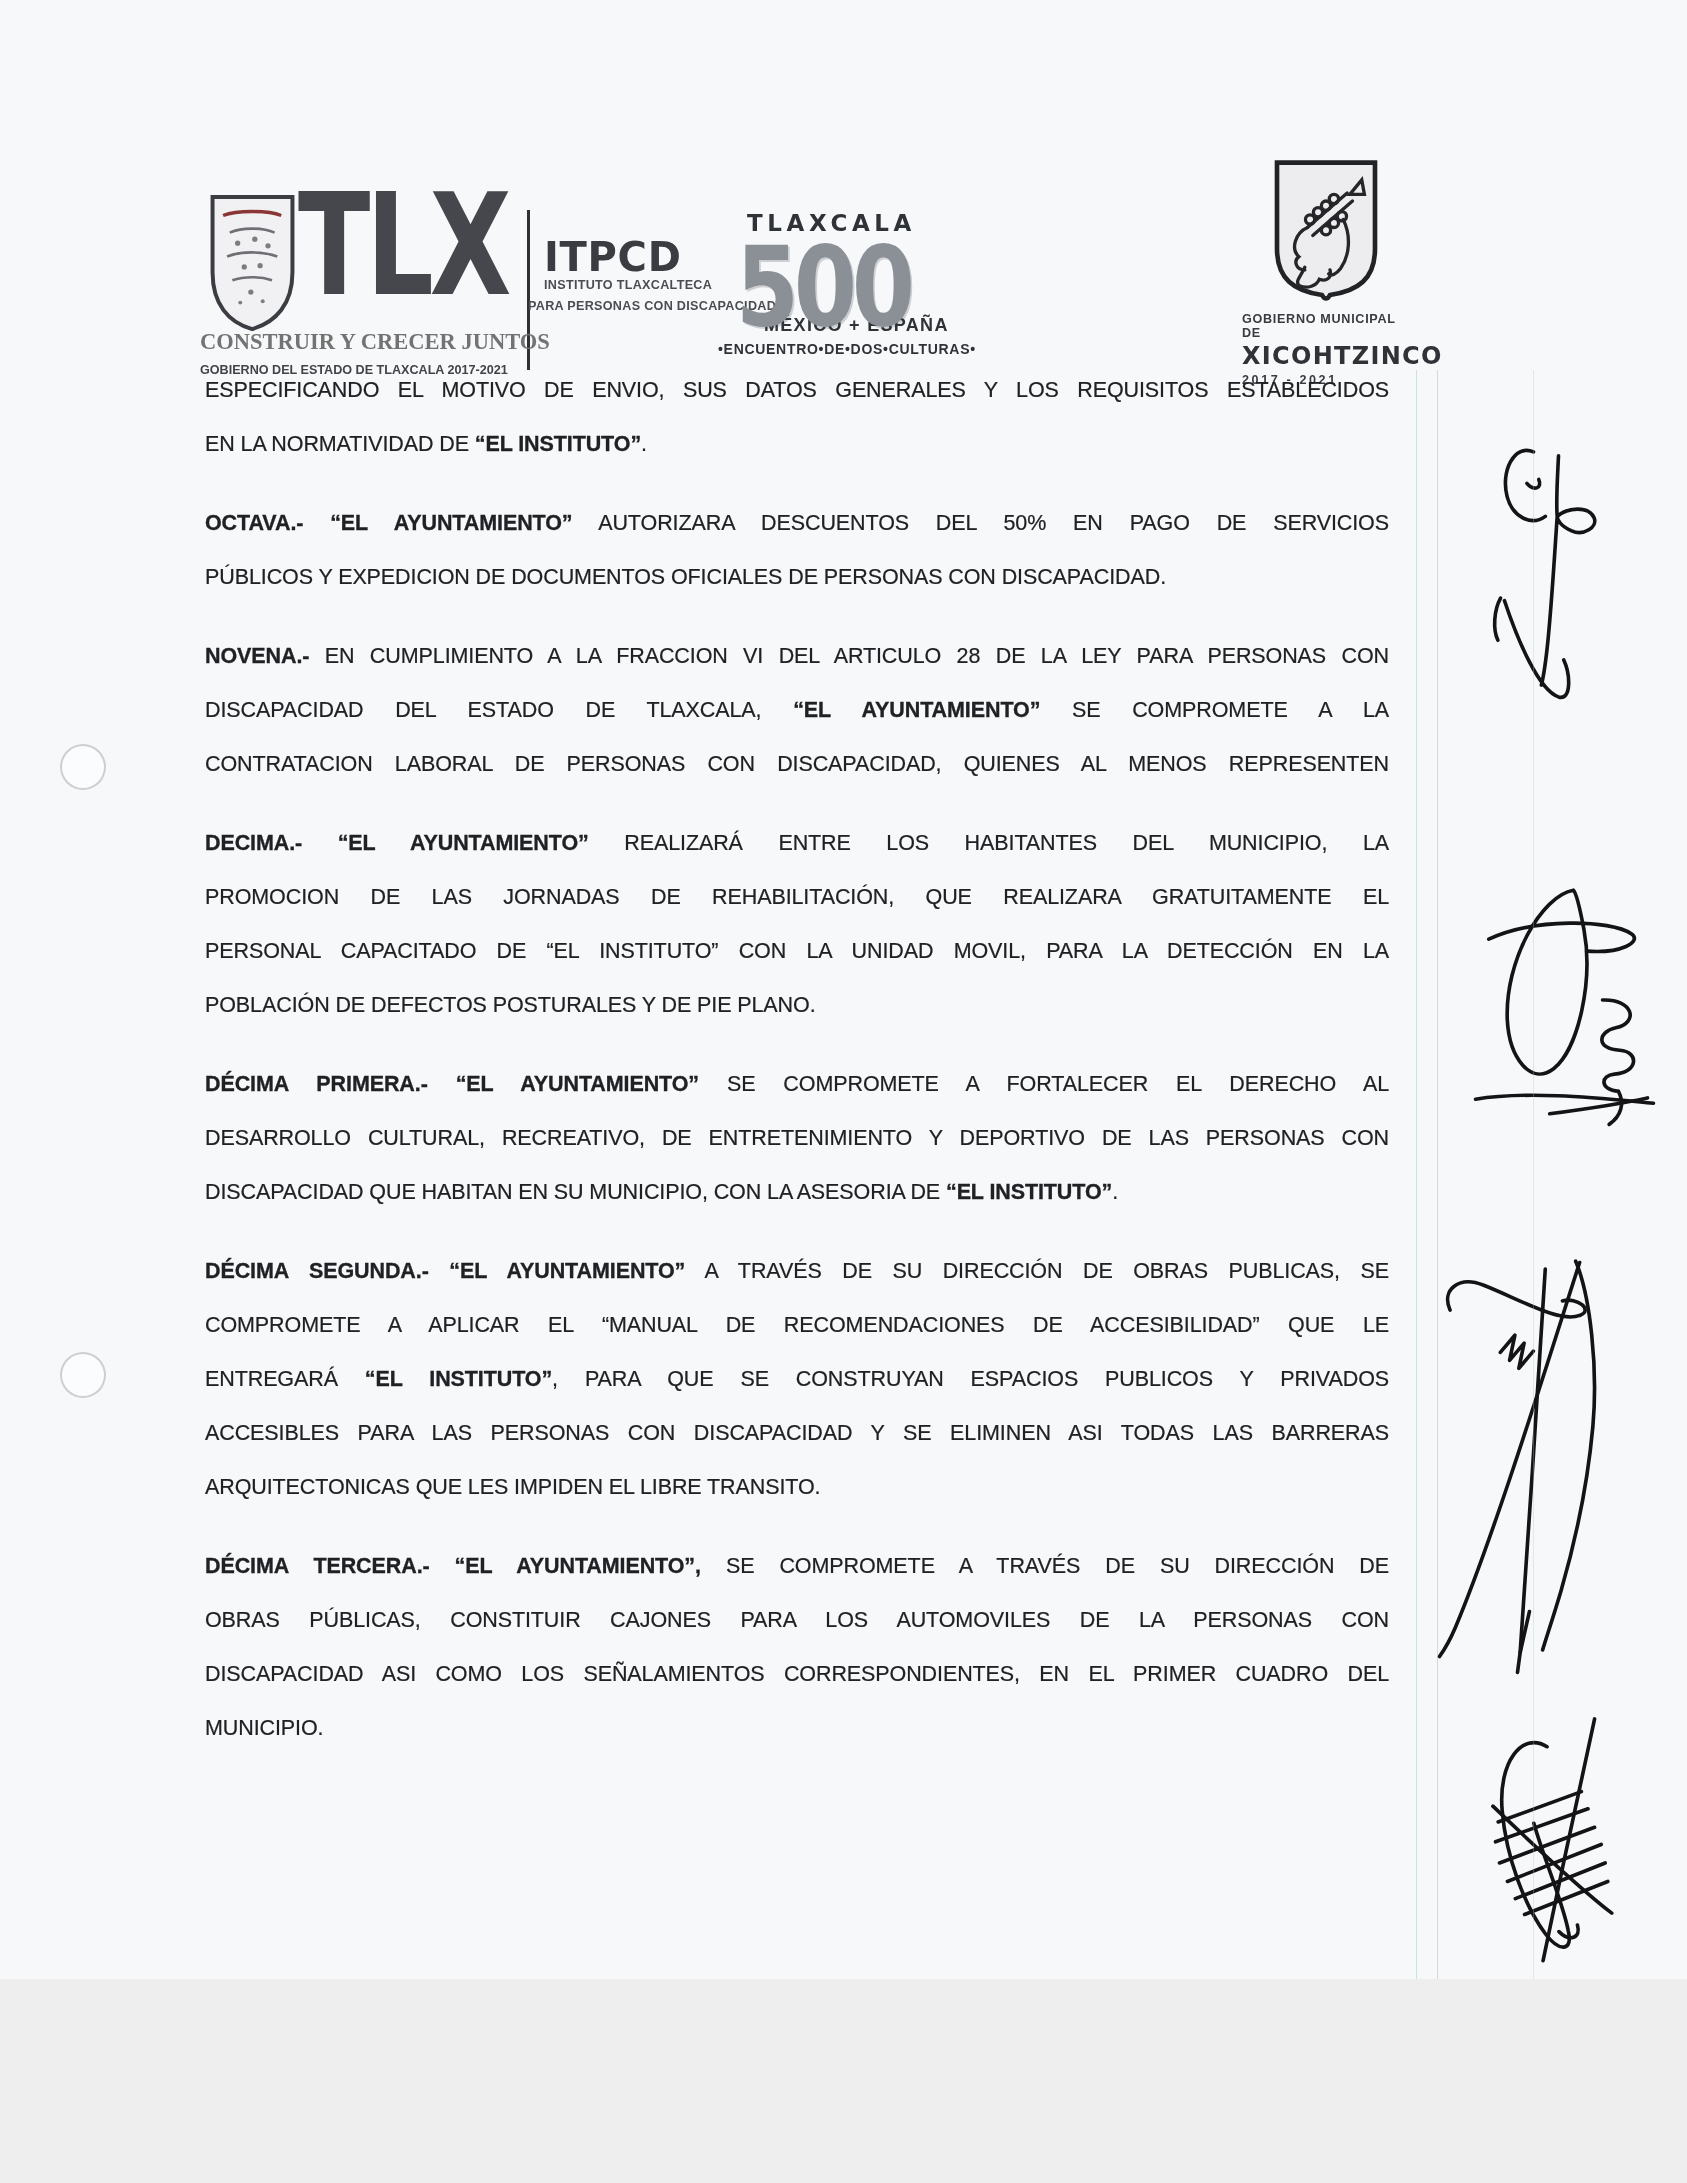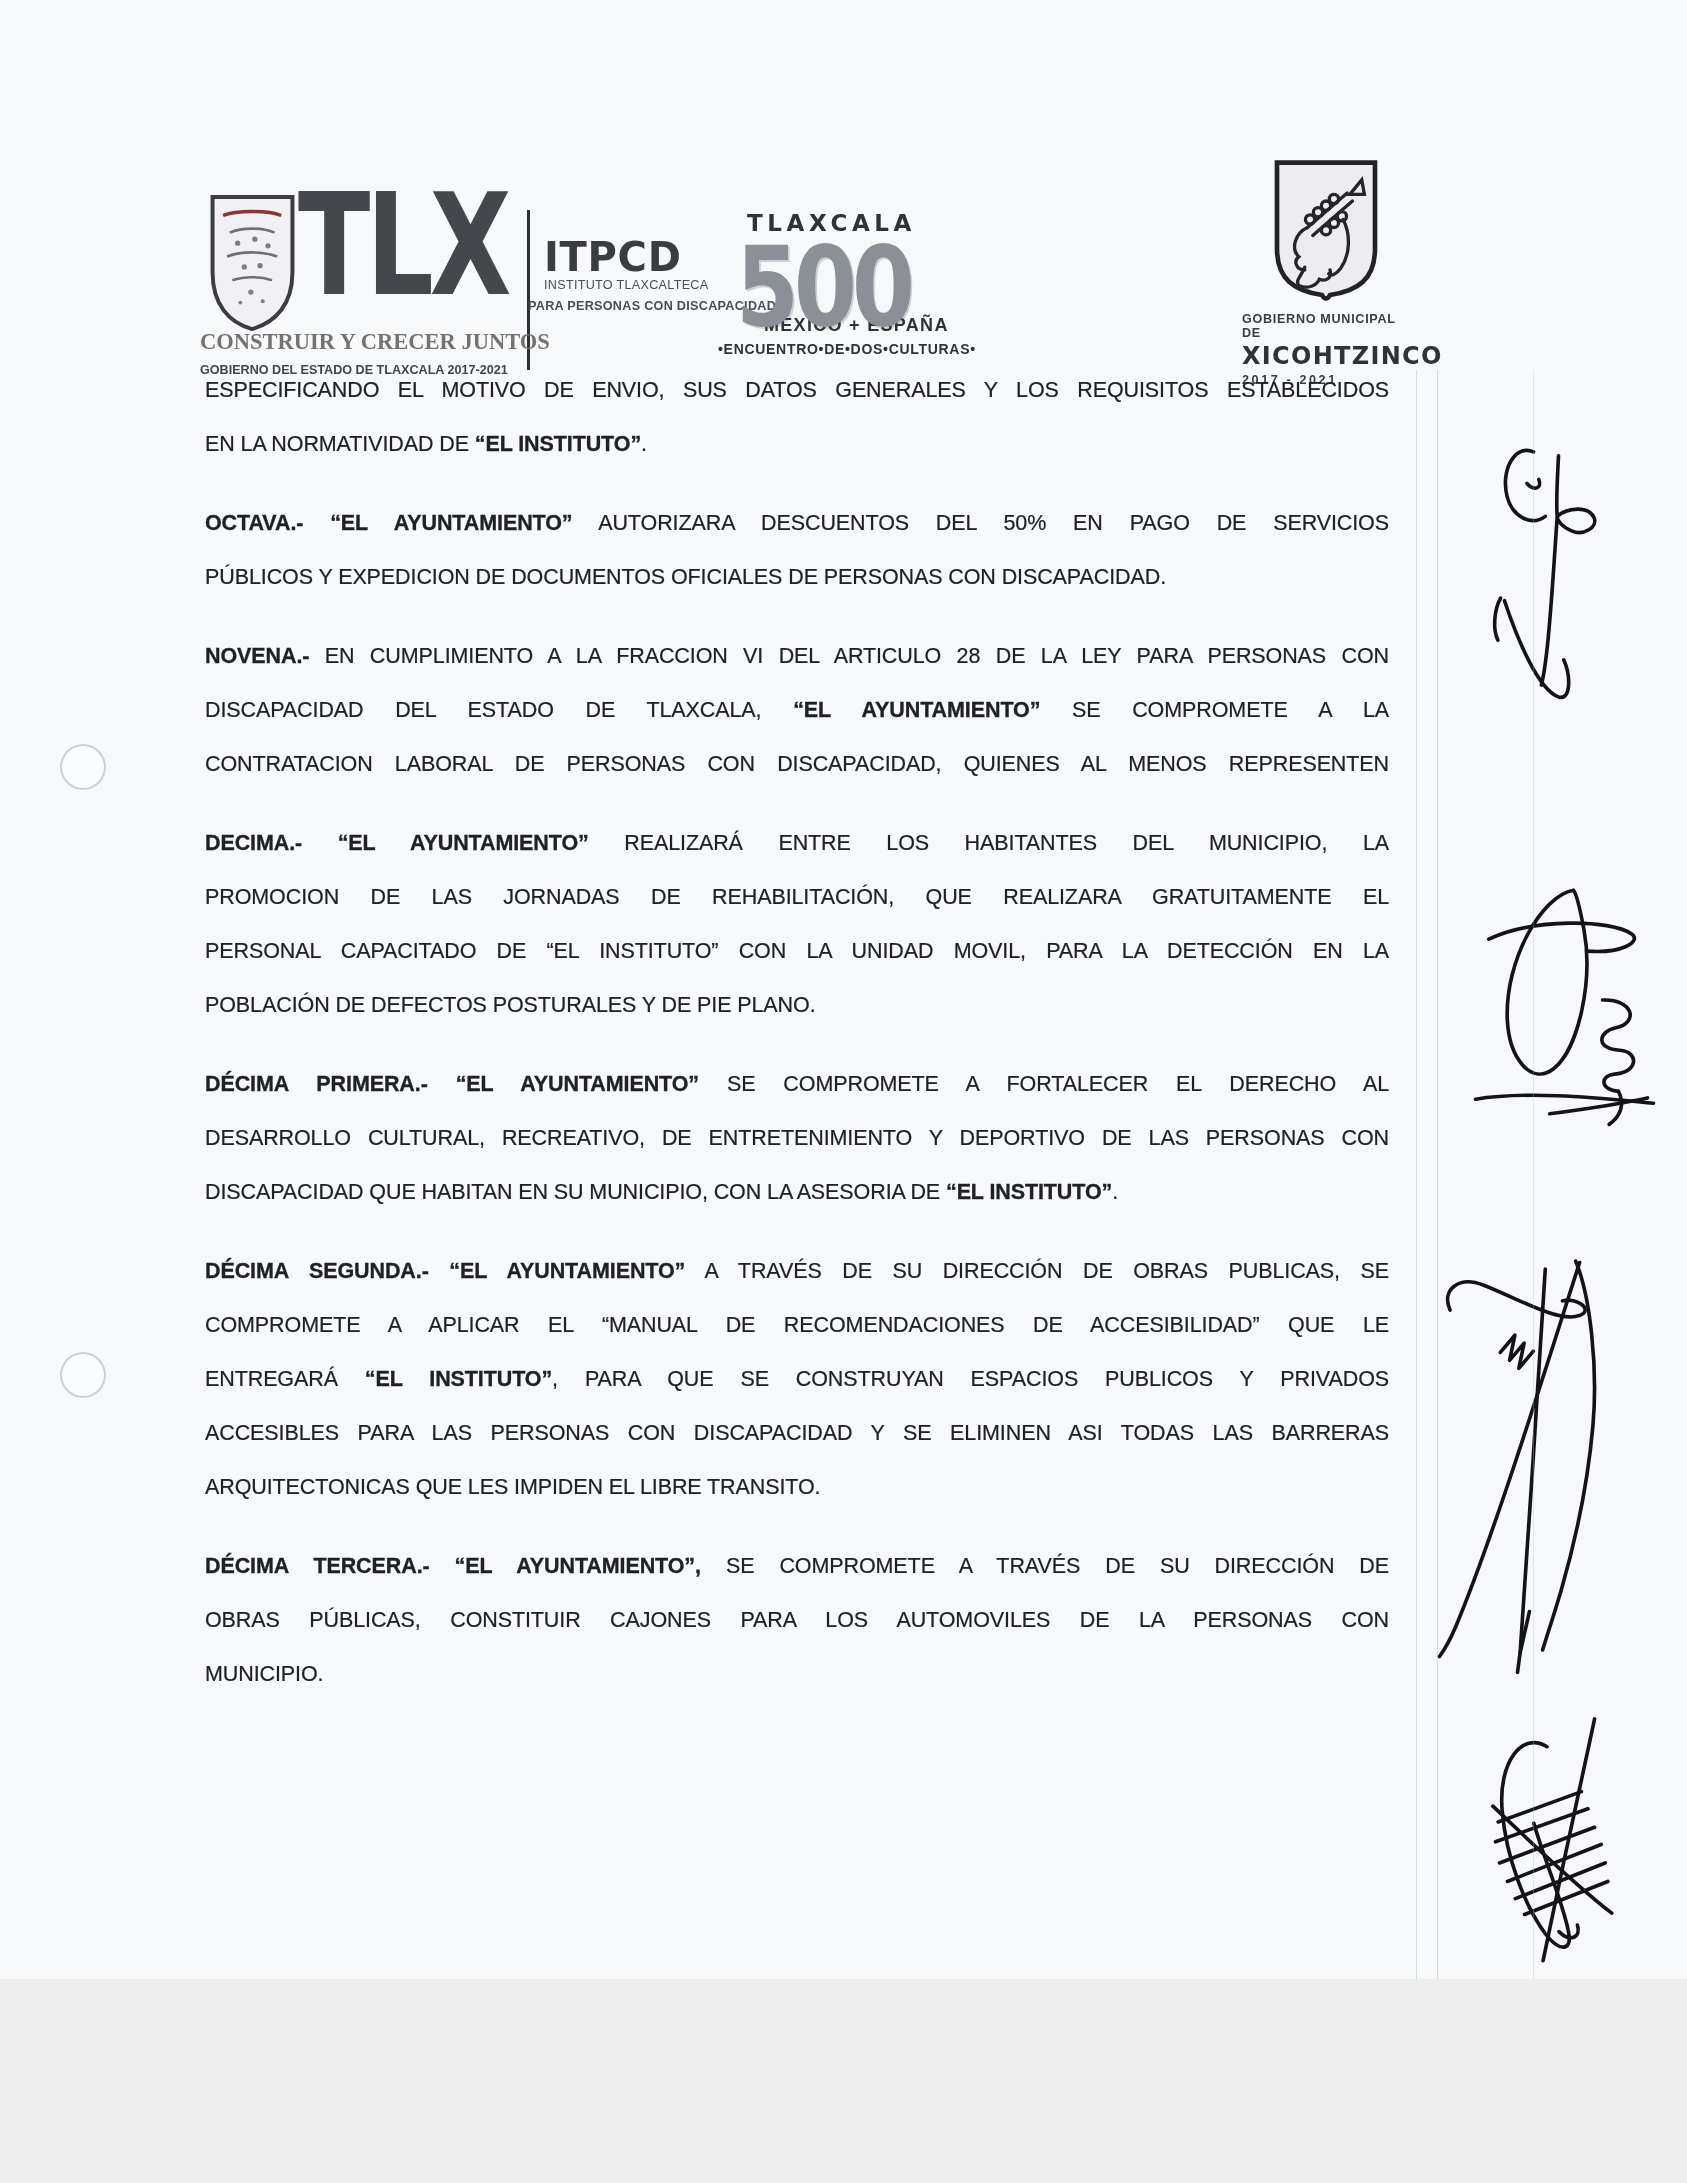--- a/index.html
+++ b/index.html
@@ -16,21 +16,21 @@
   .abs{position:absolute;}
   .tlx-shield{left:207px;top:193px;}
   .tlx-word{
     left:298px;top:177px;font-family:"DejaVu Sans",sans-serif;font-weight:700;
     font-size:106px;line-height:106px;letter-spacing:-4px;color:#46474c;
     transform:scaleY(1.32);transform-origin:0 0;
   }
   .logo-divider{left:527px;top:210px;width:2.6px;height:160px;background:#2f3034;}
   .itpcd-word{left:544px;top:234px;font-family:"DejaVu Sans",sans-serif;font-weight:700;
     font-size:40px;letter-spacing:0.7px;color:#3b3c41;}
-  .itpcd-sub1{left:544px;top:278px;font-size:12.6px;font-weight:400;color:#4b4c52;letter-spacing:0.3px;}
+  .itpcd-sub1{left:544px;top:278px;font-size:12.6px;font-weight:700;color:#4b4c52;letter-spacing:0.3px;}
   .itpcd-sub2{left:528px;top:299px;font-size:12.6px;font-weight:700;color:#4b4c52;letter-spacing:0.3px;}
   .slogan{left:200px;top:329px;font-family:"Liberation Serif",serif;font-weight:700;
     font-size:22.5px;color:#737373;white-space:nowrap;}
   .gov-line{left:200px;top:363px;font-size:12.6px;font-weight:700;color:#434449;}
 
   .l500{left:718px;top:210px;width:198px;text-align:right;}
   .l500-title{font-family:"DejaVu Sans",sans-serif;font-weight:700;font-size:23px;
     letter-spacing:4.6px;color:#2f3237;}
   .n500{font-family:"DejaVu Sans",sans-serif;font-weight:700;font-size:111px;line-height:87px;
     letter-spacing:-6.6px;color:var(--logo-gray);transform:scaleX(.82);transform-origin:center;
@@ -162,20 +162,21 @@
       <div class="para">
         <div class="line"><strong>DÉCIMA SEGUNDA.- “EL AYUNTAMIENTO”</strong><span> A TRAVÉS DE SU DIRECCIÓN DE OBRAS PUBLICAS, SE</span></div>
         <div class="line"><span>COMPROMETE A APLICAR EL “MANUAL DE RECOMENDACIONES DE ACCESIBILIDAD” QUE LE</span></div>
         <div class="line"><span>ENTREGARÁ </span><strong>“EL INSTITUTO”</strong><span>, PARA QUE SE CONSTRUYAN ESPACIOS PUBLICOS Y PRIVADOS</span></div>
         <div class="line"><span>ACCESIBLES PARA LAS PERSONAS CON DISCAPACIDAD Y SE ELIMINEN ASI TODAS LAS BARRERAS</span></div>
         <div class="line last"><span>ARQUITECTONICAS QUE LES IMPIDEN EL LIBRE TRANSITO.</span></div>
       </div>
       <div class="para">
         <div class="line"><strong>DÉCIMA TERCERA.- “EL AYUNTAMIENTO”,</strong><span> SE COMPROMETE A TRAVÉS DE SU DIRECCIÓN DE</span></div>
         <div class="line"><span>OBRAS PÚBLICAS, CONSTITUIR CAJONES PARA LOS AUTOMOVILES DE LA PERSONAS CON</span></div>
+        <div class="line"><span>DISCAPACIDAD ASI COMO  LOS SEÑALAMIENTOS CORRESPONDIENTES, EN EL PRIMER CUADRO DEL</span></div>
         <div class="line last"><span>MUNICIPIO.</span></div>
       </div>
     </main>
 
   <div class="abs pagenum">5</div>
 
   <svg class="sig abs" style="left:1490px;top:442px;" width="112" height="268" viewBox="0 0 170 405">
     <path d="M66,14 C36,2 16,44 26,82 C34,112 62,128 84,112"></path>
     <path d="M56,62 C66,74 80,70 74,56"></path>
     <path d="M104,20 C102,60 100,90 102,112 C118,98 150,96 158,114 C164,128 142,142 124,134 C108,127 102,118 102,112 C98,170 94,240 88,300 C85,330 82,352 78,368"></path>

